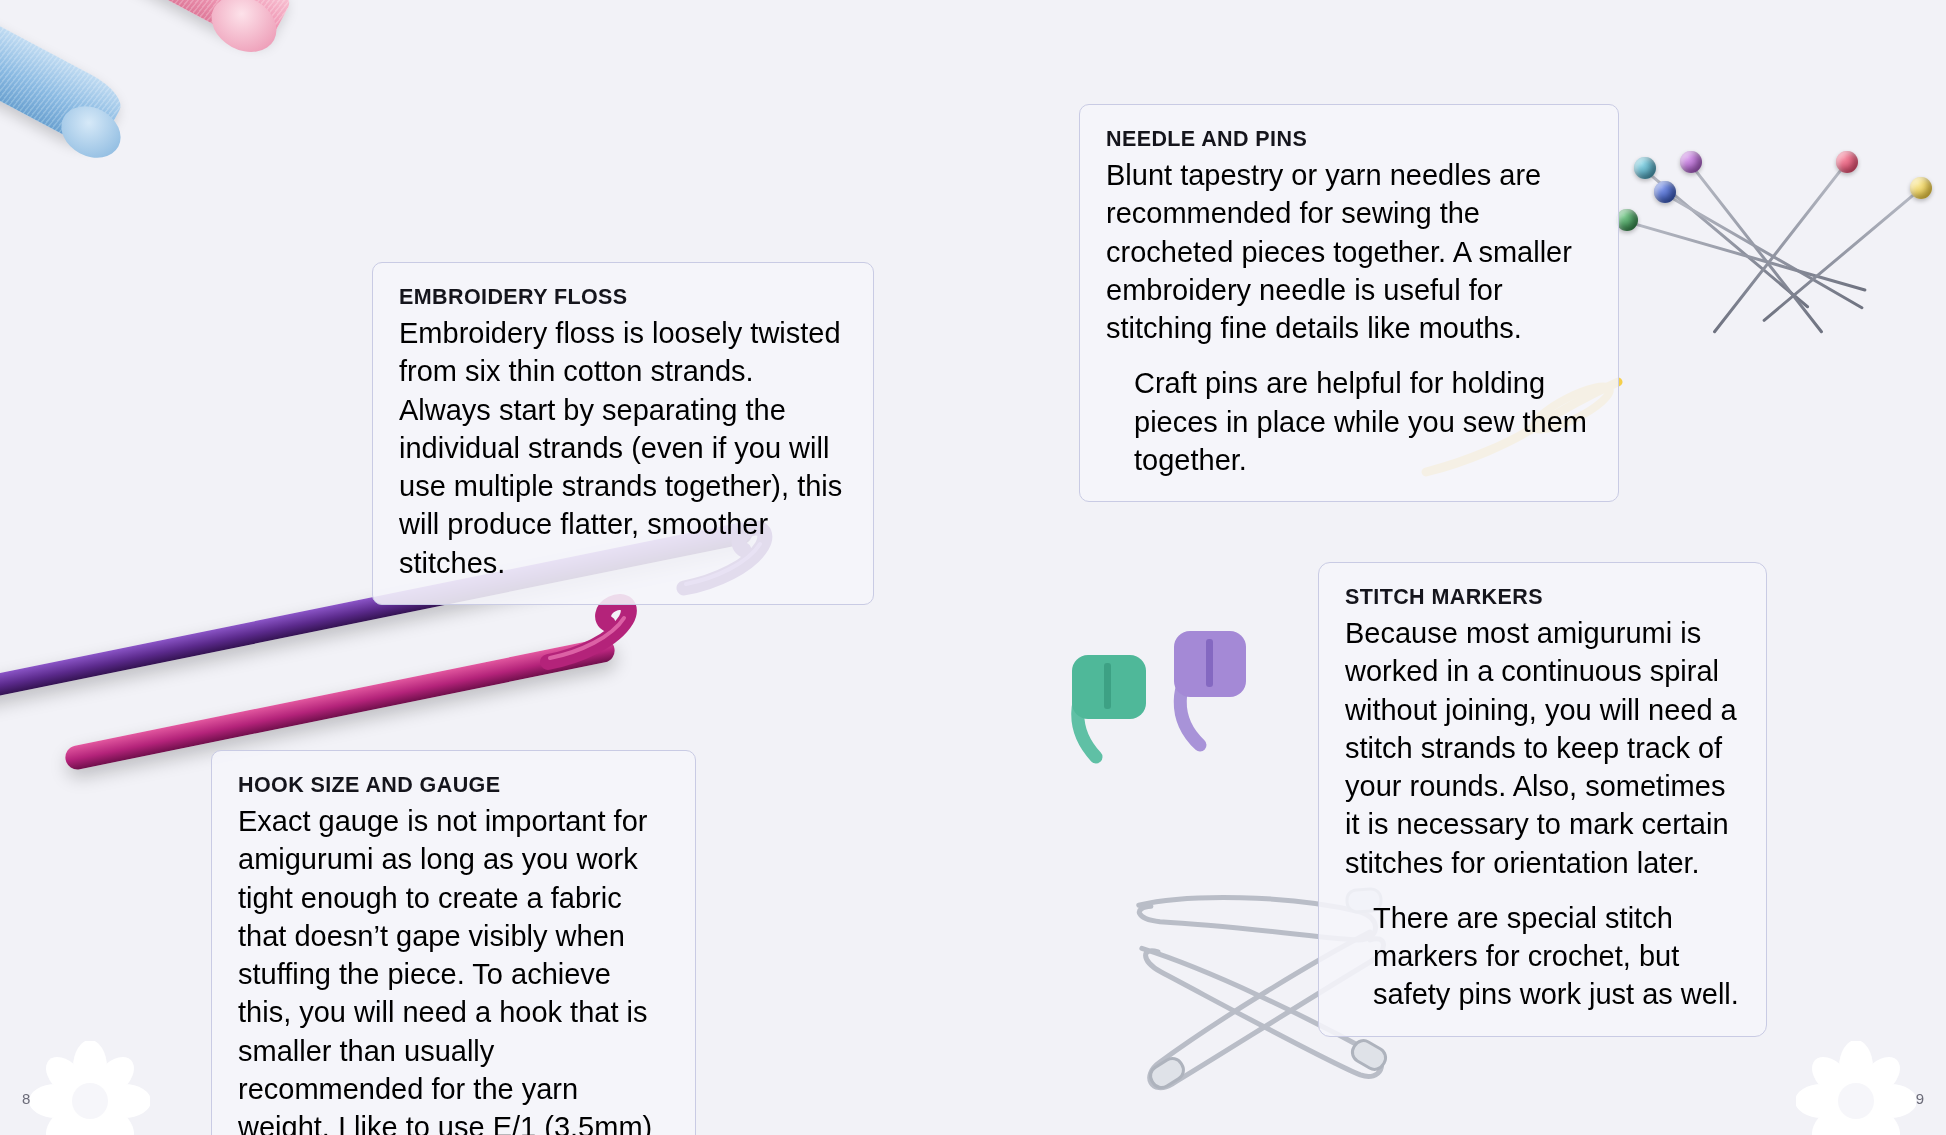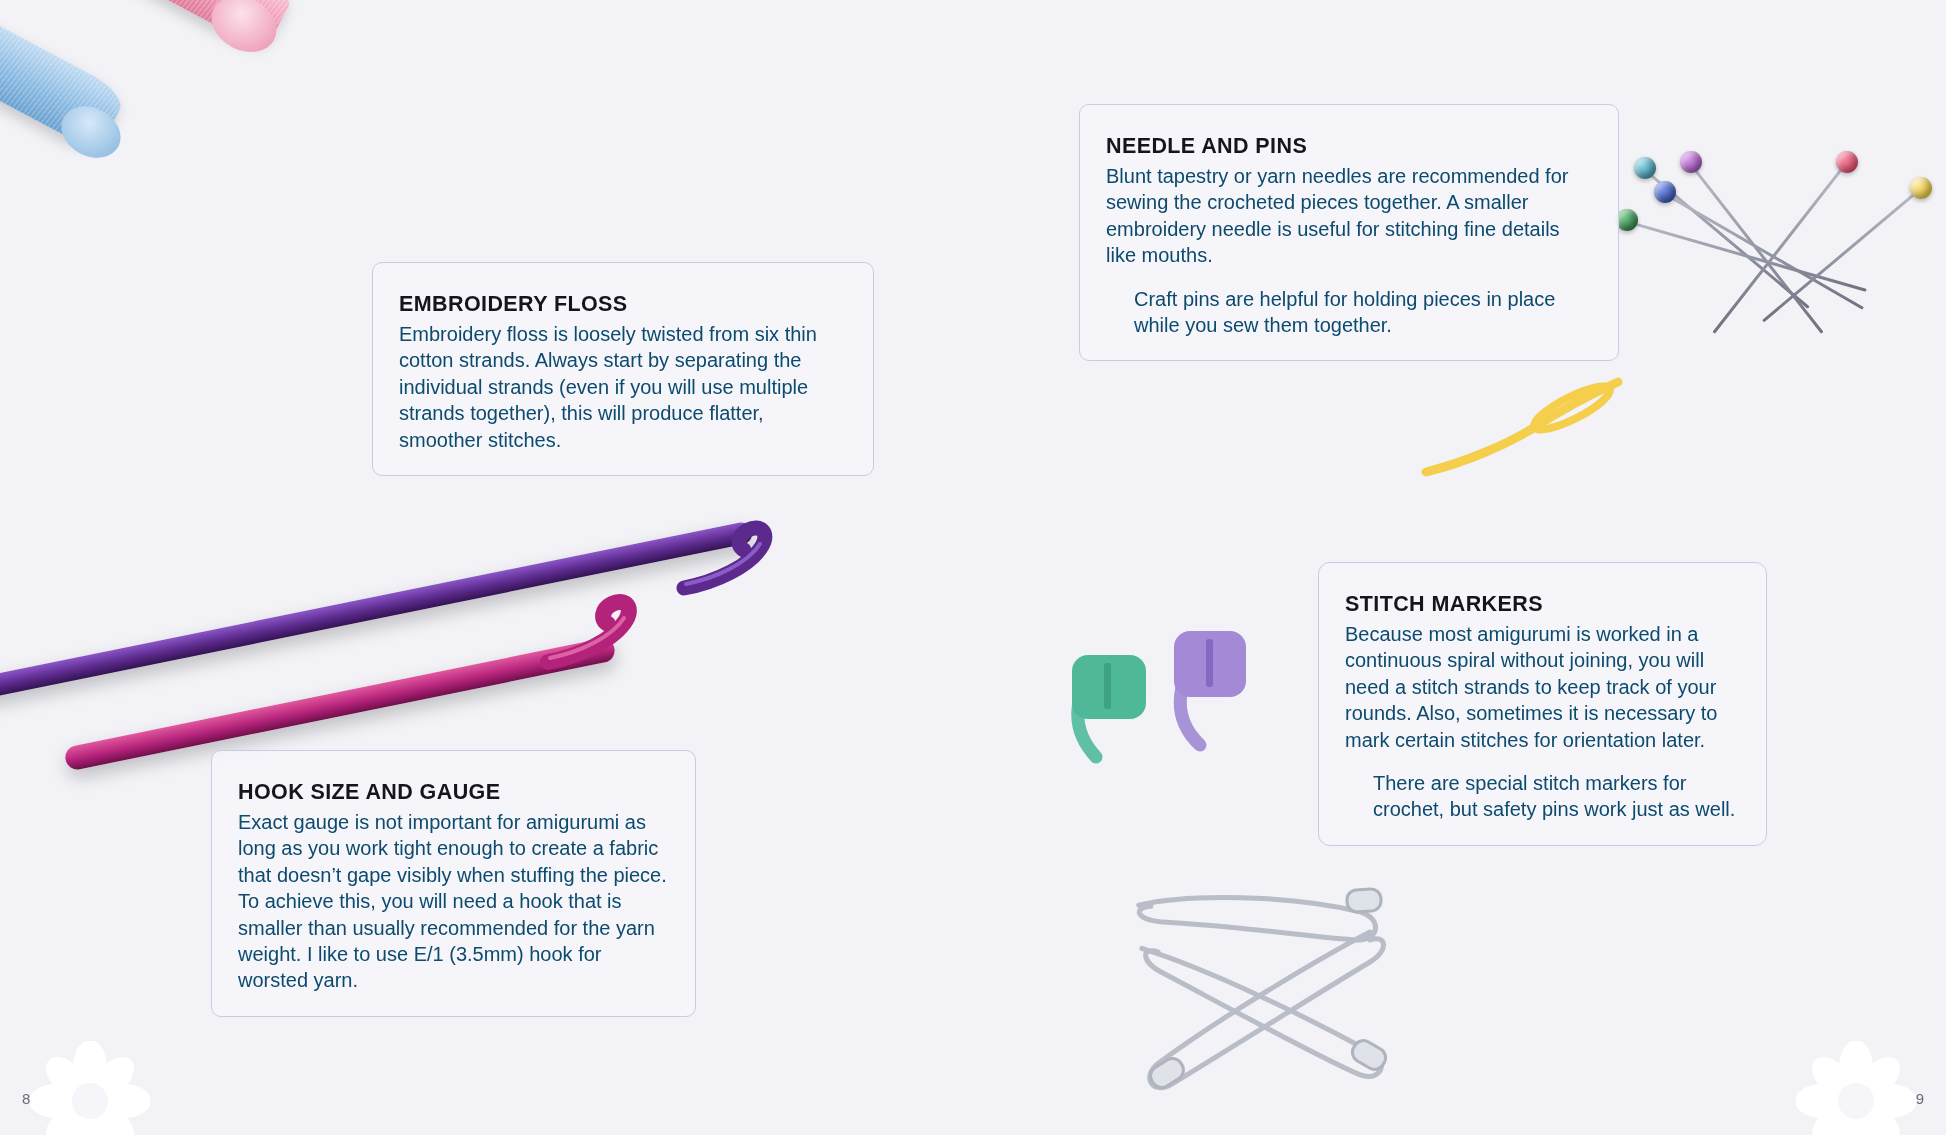--- a/index.html
+++ b/index.html
@@ -21,32 +21,32 @@
   
   .callout {
     position: absolute;
     box-sizing: border-box;
     background: rgba(245,245,250,0.88);
     border: 1.5px solid #c9cbe4;
     border-radius: 10px;
     padding: 20px 26px 22px 26px;
   }
   .callout h3 {
-    margin: 9px 0 4px 0;
+    margin: 2px 0 4px 0;
     font-size: 21.5px;
     font-weight: bold;
     letter-spacing: 0.4px;
     color: #15151c;
     text-transform: uppercase;
   }
   .callout p {
     margin: 0;
-    font-size: 20px;
+    font-size: 29px;
     line-height: 1.32;
-    color: #0c4a6e;
+    color: #000000;
   }
   .callout p + p {
     margin-top: 17px;
     margin-left: 28px;
   }
 
   #box-needles   { left: 1079px; top: 104px;  width: 540px; }
   #box-floss     { left: 372px;  top: 262px;  width: 502px; }
   #box-markers   { left: 1318px; top: 562px;  width: 449px; border-radius: 12px; }
   #box-hook      { left: 211px;  top: 750px;  width: 485px; }

